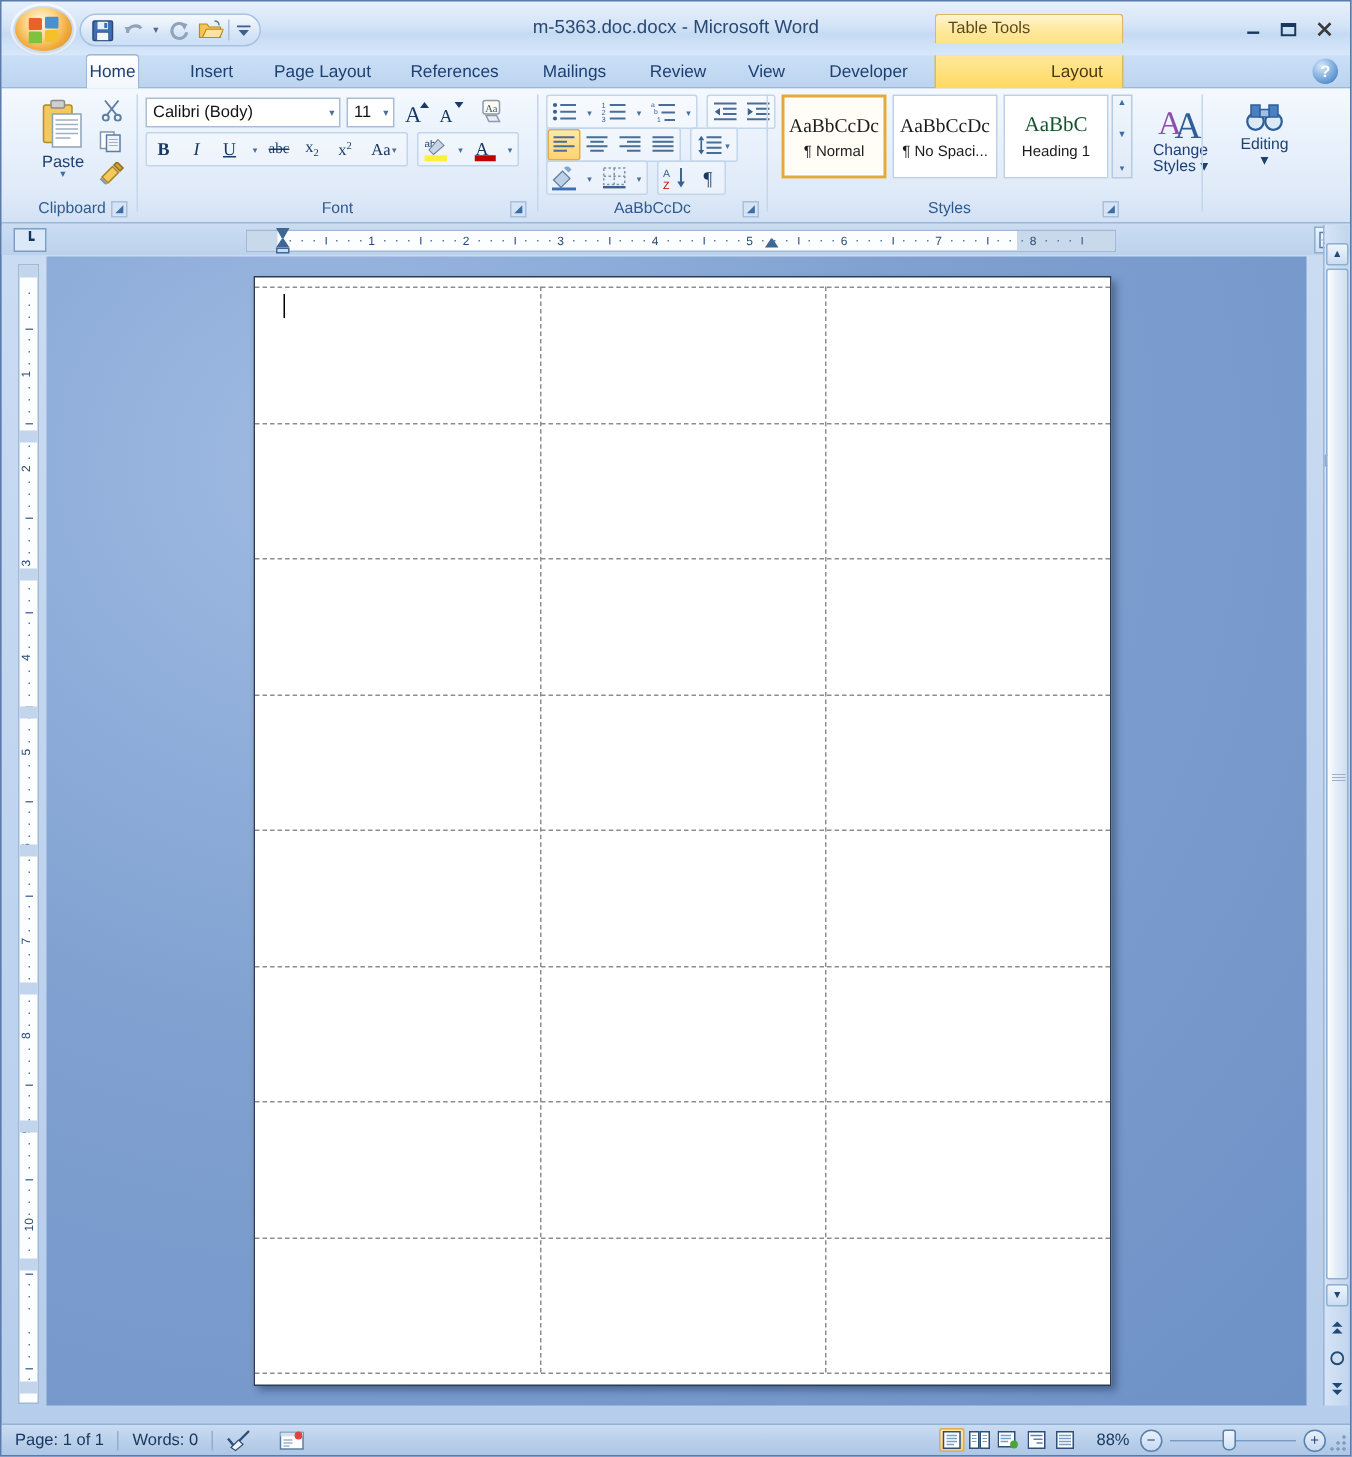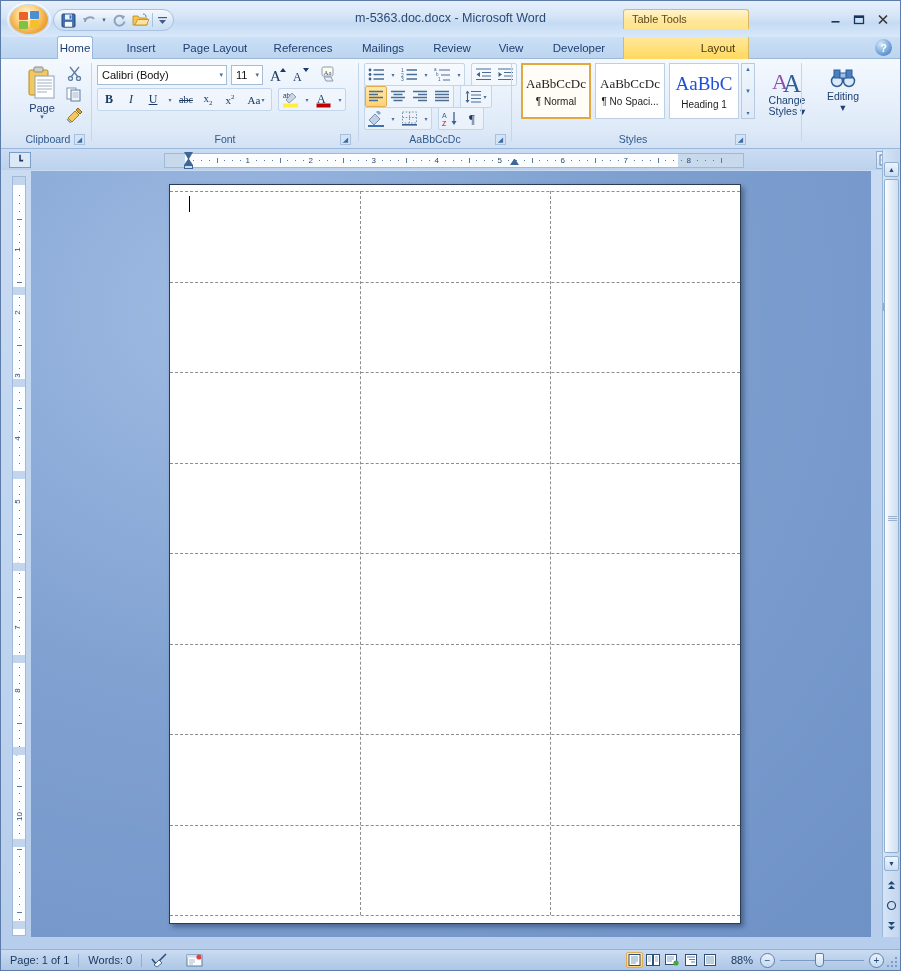--- a/index.html
+++ b/index.html
@@ -142,21 +142,21 @@
 
   
   .style-card {
     position:absolute; top:4px; width:70px; height:56px;
     background:#fff; border:1px solid #bccfe4;
     display:flex; flex-direction:column; align-items:center; justify-content:center;
     overflow:hidden;
   }
   .style-card.sel { border:2px solid #e3a93f; box-shadow:0 0 0 1px #fff inset; background:#fffdf5;}
   .style-prev { font-size:13px; color:#1c1c1c; font-family:"Liberation Serif", serif; white-space:nowrap; }
-  .style-prev.h1 { font-size:19px; color:#1d4ed8; }
+  .style-prev.h1 { font-size:14px; color:#14532d; }
   .style-name { font-size:10px; color:#1c1c1c; margin-top:4px; white-space:nowrap;}
   .gal-scroll {
     position:absolute; top:4px; width:14px; height:56px;
     background: linear-gradient(180deg,#f0f6fd,#dfeaf7);
     border:1px solid #b6cbe2;
     display:flex; flex-direction:column; justify-content:space-between; align-items:center;
     font-size:6px; color:#3a6ea5; padding:2px 0;
   }
   .big-btn {
     position:absolute; top:4px; width:52px; height:66px;
@@ -414,21 +414,21 @@
     <div class="group" style="left:4px;width:86px;">
       <div class="paste-btn">
         <svg width="32" height="34" viewBox="0 0 32 34">
           <rect x="3" y="4" width="19" height="25" rx="1.5" fill="#f3c95e" stroke="#b38b26"></rect>
           <rect x="8" y="1" width="9" height="5" rx="1" fill="#cfcfcf" stroke="#8d8d8d"></rect>
           <rect x="9" y="10" width="19" height="22" fill="#fff" stroke="#8da2b8"></rect>
           <g stroke="#9fb0c4" stroke-width="1">
             <path d="M11 14 H26 M11 17 H26 M11 20 H26 M11 23 H26 M11 26 H21"></path>
           </g>
         </svg>
-        <div class="paste-label">Page</div>
+        <div class="paste-label">Paste</div>
         <div class="paste-caret">▾</div>
       </div>
 
       <div class="cb-small" style="left:58px;top:4px;">
         <svg width="15" height="15" viewBox="0 0 15 15">
           <path d="M3 1 L11 11 M12 1 L4 11" stroke="#5c7ea3" stroke-width="1.3" fill="none"></path>
           <circle cx="3.5" cy="12.5" r="2" fill="none" stroke="#5c7ea3" stroke-width="1.3"></circle>
           <circle cx="11.5" cy="12.5" r="2" fill="none" stroke="#5c7ea3" stroke-width="1.3"></circle>
         </svg>
       </div>

